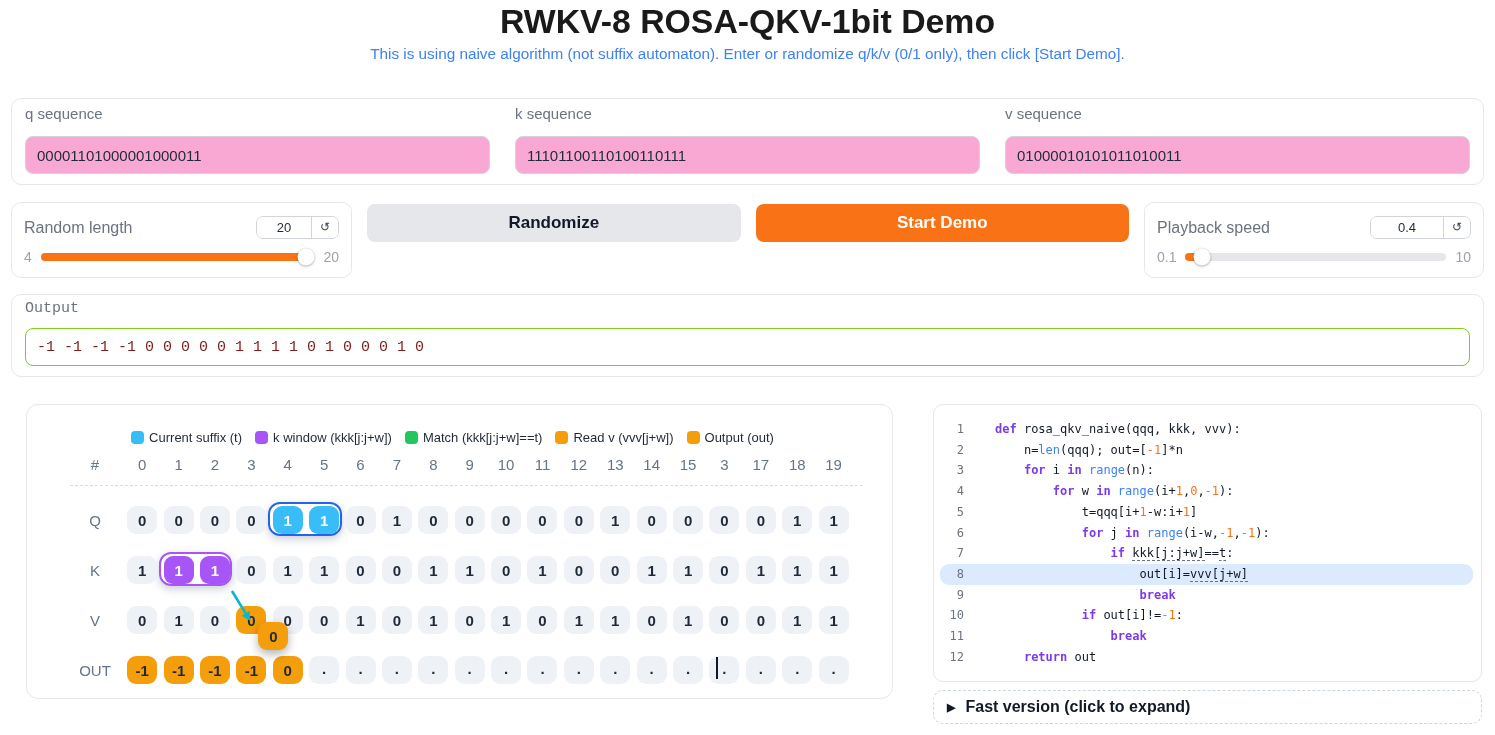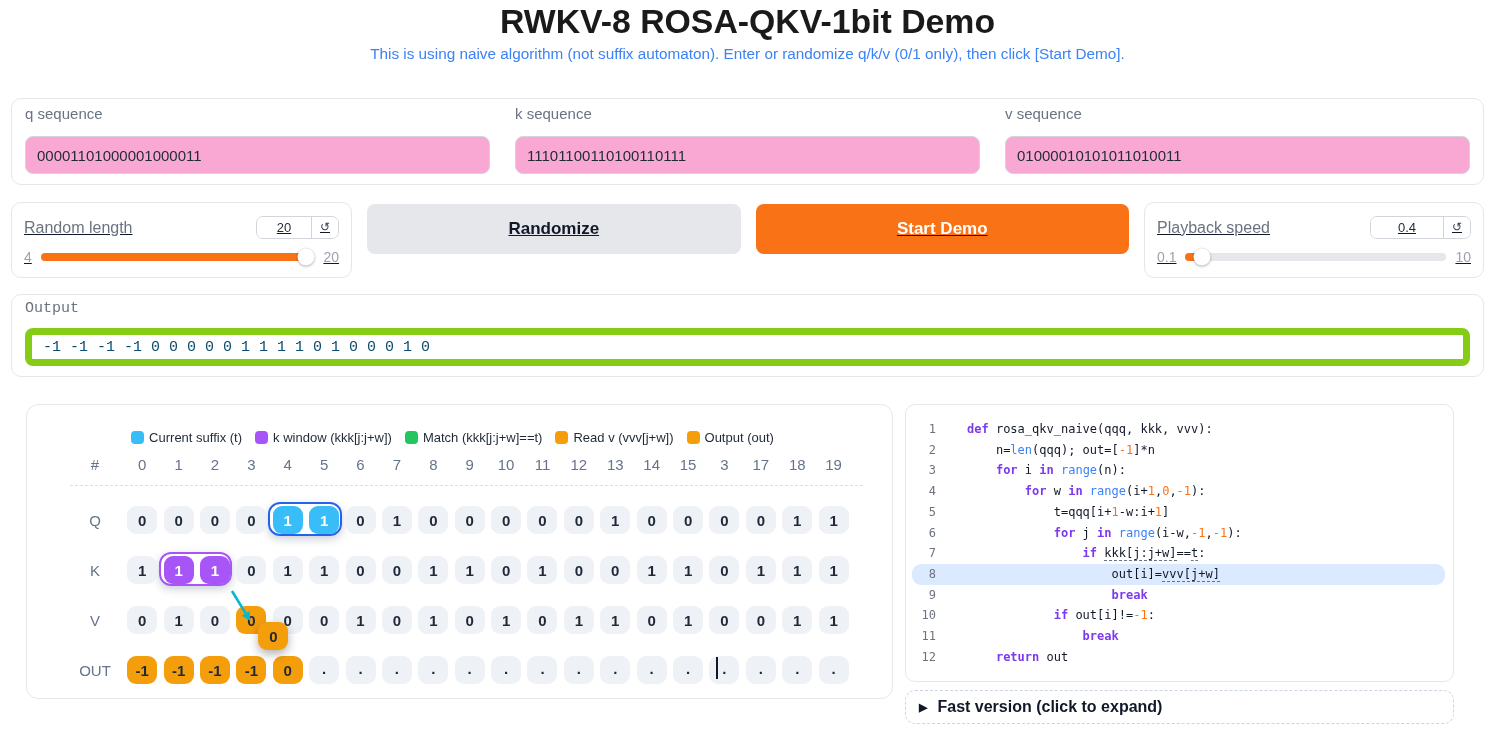--- a/index.html
+++ b/index.html
@@ -19,45 +19,45 @@
 
   
   .seq-panel { margin-top: 35px; padding: 6px 13px 10px; display: grid; grid-template-columns: repeat(3, 1fr); gap: 25px; }
   .field-label { font-size: 15px; color: #6b7280; margin-bottom: 14px; }
   .text-input {
     width: 100%; height: 38px; border: 1px solid #d1d5db; border-radius: 8px;
     padding: 0 11px; font-size: 15px; color: #1f2937; font-family: inherit; outline: none; background:#f9a8d4;
   }
 
   
-  .controls-row { margin-top: 17px; display: grid; grid-template-columns: 341px 1fr 1fr 340px; gap: 15px; align-items: start; text-decoration: underline; }
+  .controls-row { margin-top: 17px; display: grid; grid-template-columns: 341px 1fr 1fr 340px; gap: 15px; align-items: start; }
   .ctrl-panel { padding: 13px 12px; height: 76px; }
   .ctrl-top { display: flex; align-items: center; justify-content: space-between; }
   .ctrl-label { font-size: 16px; color: #6b7280; }
   .num-group { display: flex; height: 23px; border: 1px solid #d1d5db; border-radius: 7px; overflow: hidden; background: #fff; }
   .num-input { width: 55px; border: none; border-right: 1px solid #d1d5db; text-align: center; font-size: 13px; color: #1f2937; font-family: inherit; outline: none; padding: 0; }
   .num-input.wide { width: 73px; }
   .reset-btn { width: 26px; border: none; background: #fff; font-size: 12px; color: #374151; cursor: pointer; display: flex; align-items: center; justify-content: center; padding-bottom: 1px; }
   .slider-row { margin-top: 10px; display: flex; align-items: center; gap: 9px; }
   .slider-min, .slider-max { font-size: 14px; color: #9ca3af; }
   .slider-track { position: relative; flex: 1; height: 8px; border-radius: 5px; background: #e5e7eb; }
   .slider-fill { position: absolute; left: 0; top: 0; bottom: 0; border-radius: 5px; background: #f97316; }
   .slider-thumb { position: absolute; top: 50%; width: 17px; height: 17px; border-radius: 50%; background: #fff;
     box-shadow: 0 1px 3px rgba(0,0,0,0.28), 0 0 0 1px rgba(0,0,0,0.04); transform: translate(-50%, -50%); }
-  .big-btn { height: 50px; border: none; border-radius: 8px; font-family: inherit; font-size: 17px; font-weight: 700; cursor: pointer; width: 100%; margin-top: 2px; }
+  .big-btn { height: 38px; border: none; border-radius: 8px; font-family: inherit; font-size: 17px; font-weight: 700; cursor: pointer; width: 100%; margin-top: 2px; }
   .btn-gray { background: #e5e7eb; color: #111827; }
   .btn-orange { background: #f97316; color: #fff; }
 
   
   .output-panel { margin-top: 16px; padding: 5px 13px 10px; font-family: Liberation Mono, monospace; }
   .output-panel .field-label { margin-bottom: 11px; }
-  .output-box { margin-top: 0; height: 38px; border: 7px solid #84cc16; border-radius: 8px; display: flex; align-items: center; padding: 0 11px; font-size: 15px; color: #0c4a6e; }
-
-  
-  .bottom-row { margin-top: 27px; padding: 0 15px; display: grid; grid-template-columns: 867px 549px; gap: 12px; align-items: start; }
+  .output-box { margin-top: 0; height: 38px; border: 1px solid #84cc16; border-radius: 8px; display: flex; align-items: center; padding: 0 11px; font-size: 15px; color: #7f1d1d; }
+
+  
+  .bottom-row { margin-top: 27px; padding: 0 15px; display: grid; grid-template-columns: 867px 549px; gap: 40px; align-items: start; }
 
   
   .demo-panel { border-radius: 12px; height: 295px; padding-top: 25px; position: relative; }
   .legend { display: flex; justify-content: center; align-items: center; gap: 13px; font-size: 13px; color: #1f2937; padding-right: 14px; }
   .legend-item { display: flex; align-items: center; gap: 5px; }
   .legend-swatch { width: 13px; height: 13px; border-radius: 4px; display: inline-block; }
 
   .gridbox { position: relative; margin-top: 11px; padding-left: 39px; }
   .grid-row { display: grid; grid-template-columns: 58px repeat(20, 36.4px); align-items: center; }
   .grid-header { height: 17px; }

